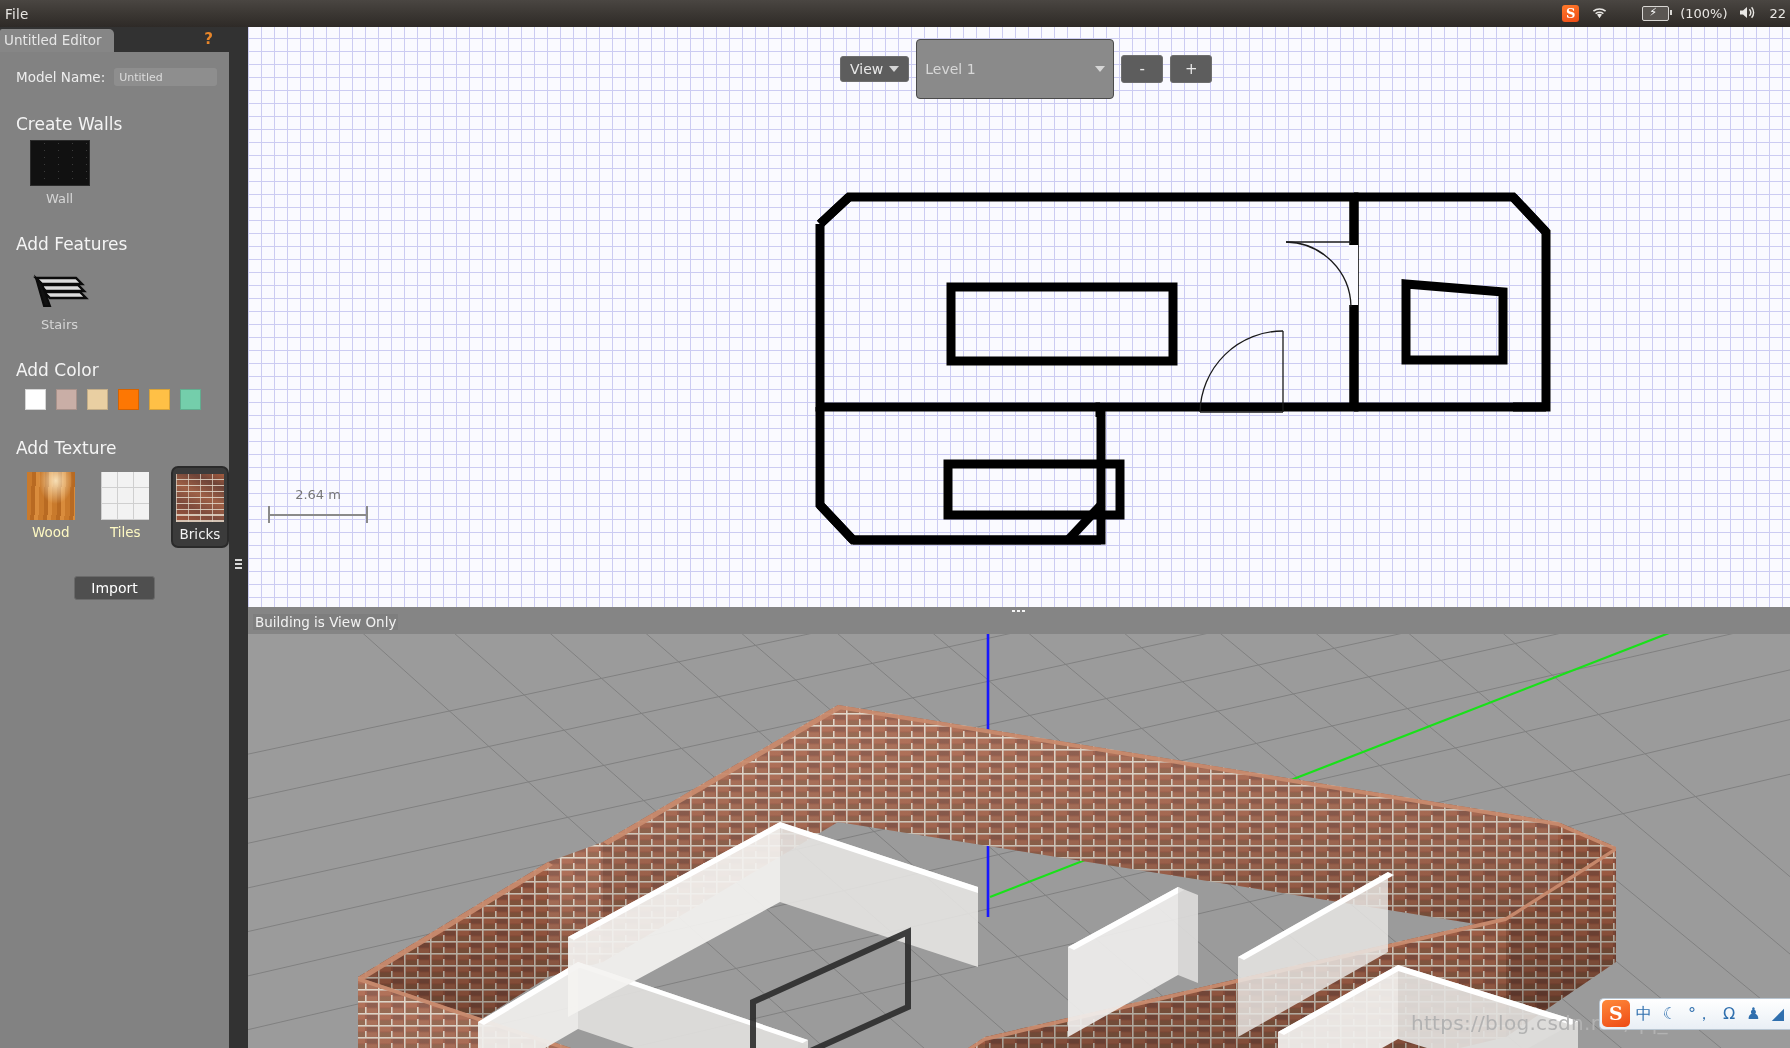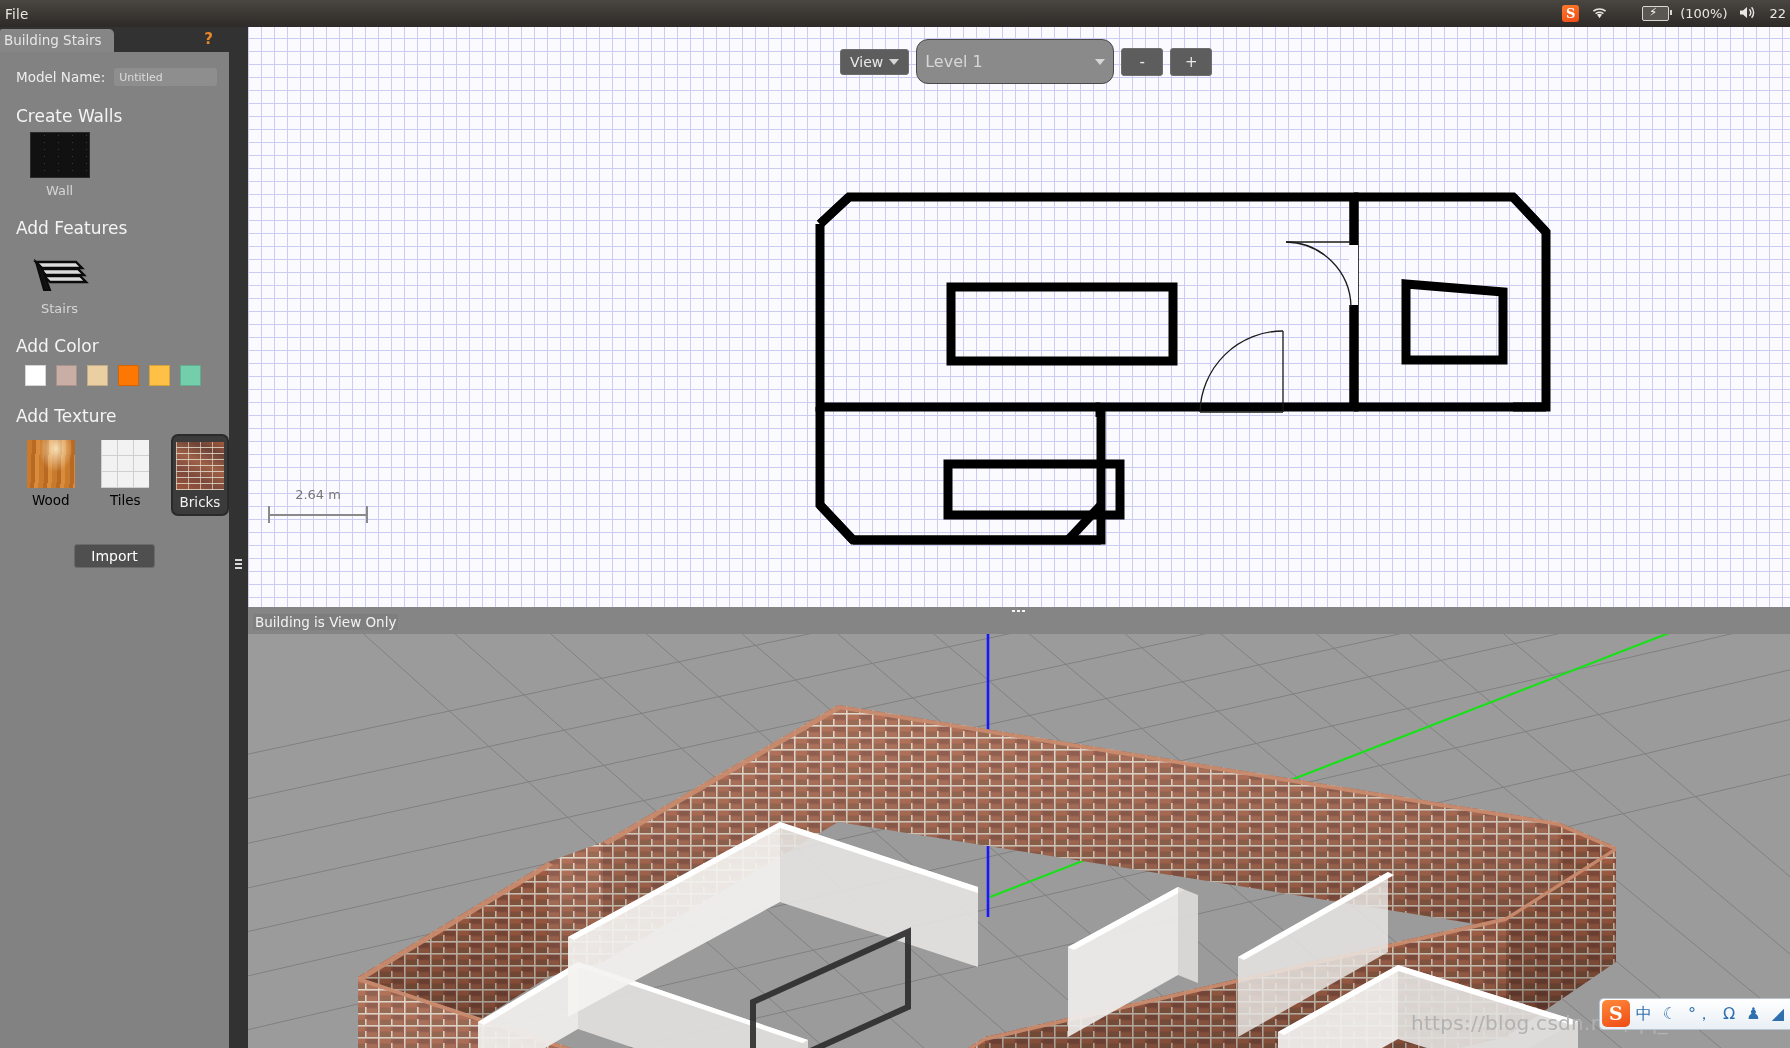--- a/index.html
+++ b/index.html
@@ -140,21 +140,21 @@
     color: #dcdcdc;
     font-size: 11px;
     font-family: "DejaVu Sans", "Liberation Sans", sans-serif;
     padding: 0 5px;
     outline: none;
   }
   .section-title {
     color: #f4f4f4;
     font-size: 17px;
     padding-left: 16px;
-    margin-top: 20px;
+    margin-top: 28px;
     margin-bottom: 6px;
   }
   .tool-row {
     display: flex;
     padding-left: 28px;
     gap: 42px;
   }
   .tool-item {
     width: 63px;
     text-align: center;
@@ -315,21 +315,21 @@
     background-size: auto, auto, 4px 4px;
   }
   .tex-bricks {
     background-color: #8d4a36;
     background-image:
       repeating-linear-gradient(0deg, rgba(225,215,200,.85) 0 1.5px, transparent 1.5px 6px),
       repeating-linear-gradient(90deg, rgba(225,215,200,.7) 0 1.5px, transparent 1.5px 12px),
       linear-gradient(25deg, #a0543a 0%, #7d4a3c 30%, #9e6046 55%, #6e4438 80%, #a35b3e 100%);
   }
   .tex-label {
-    color: #000000;
+    color: #fef9c3;
     font-size: 13.5px;
     display: block;
     margin-top: 4px;
   }
   .tex-item.sel .tex-label { color: #f2f2f2; }
 
   .import-btn {
     display: block;
     margin: 28px auto 0 auto;
     background: #4f4f4f;
@@ -392,24 +392,24 @@
   .caret-dn {
     width: 0; height: 0;
     border-left: 5px solid transparent;
     border-right: 5px solid transparent;
     border-top: 6px solid #d6d6d6;
   }
   .level-combo {
     width: 180px;
     background: #8a8a8a;
     color: #d7d7d7;
-    font-size: 16px;
-    padding: 12px 8px;
+    font-size: 14px;
+    padding: 21px 8px;
     border: 1px solid #4a4a4a;
-    border-radius: 12px;
+    border-radius: 4px;
     cursor: pointer;
     display: flex;
     align-items: center;
     justify-content: space-between;
   }
   .zoom-btn {
     background: #5d5d5d;
     color: #e9e9e9;
     font-size: 15px;
     width: 40px;
@@ -569,21 +569,21 @@
           <path d="M13.6 2.2 A8 8 0 0 1 13.6 12.8" stroke="#e9e7e4" stroke-width="1.4" fill="none"></path>
         </svg>
       </span>
       <span class="tray-txt">22</span>
     </div>
   </div>
 
   <div class="left-panel">
 
     <div class="tabstrip">
-      <div class="tab-active">Building Stairs</div>
+      <div class="tab-active">Untitled Editor</div>
       <div class="help-q">?</div>
     </div>
 
     <div class="panel-body">
 
       <div class="modelname-row">
         <span class="modelname-label">Model Name:</span>
         <input class="modelname-input" type="text" value="Untitled" style="">
       </div>
 

